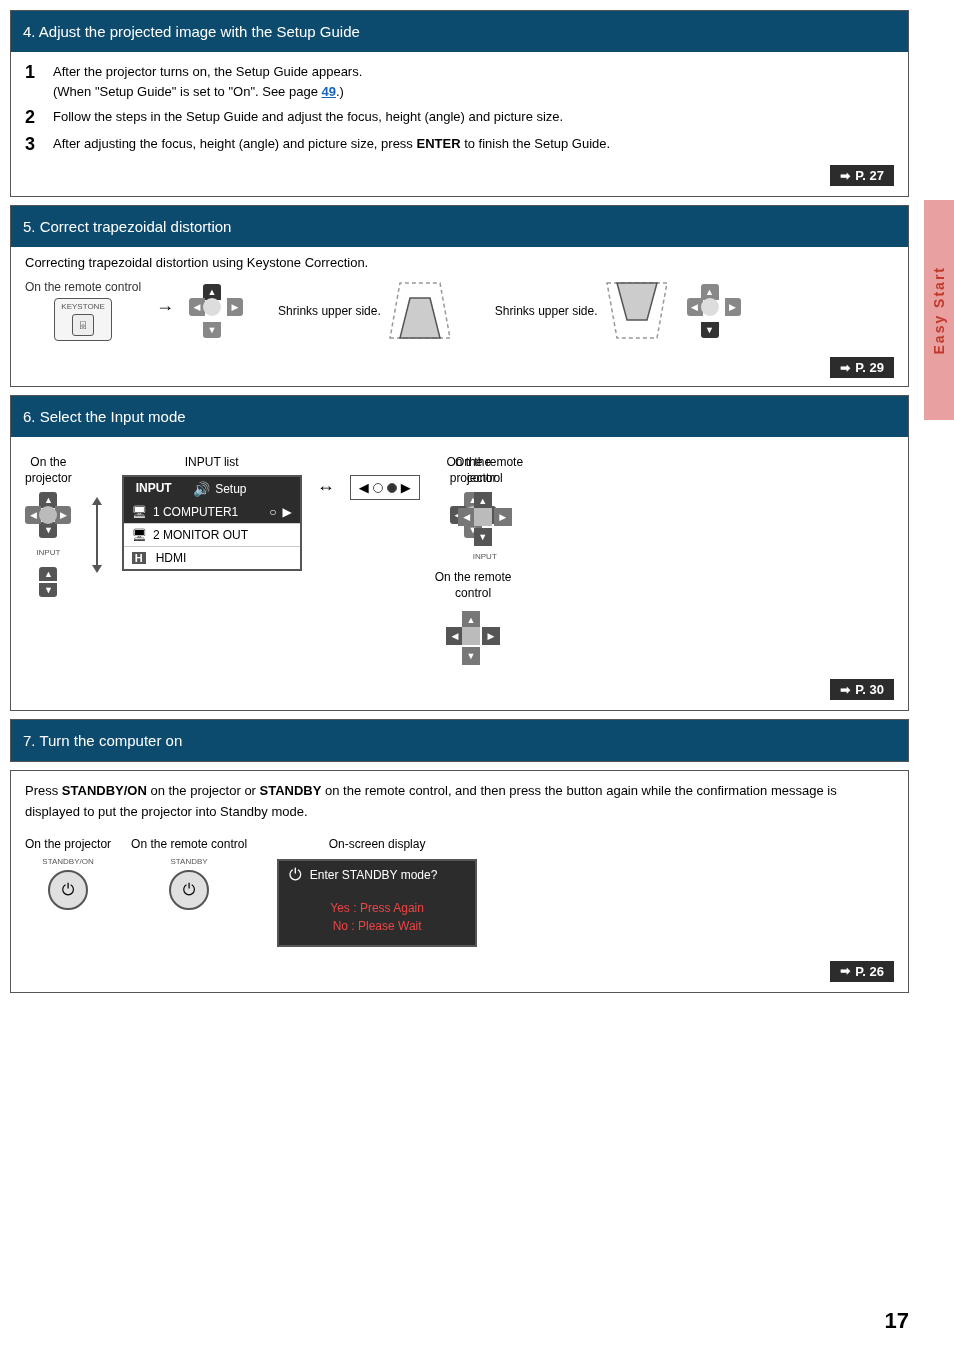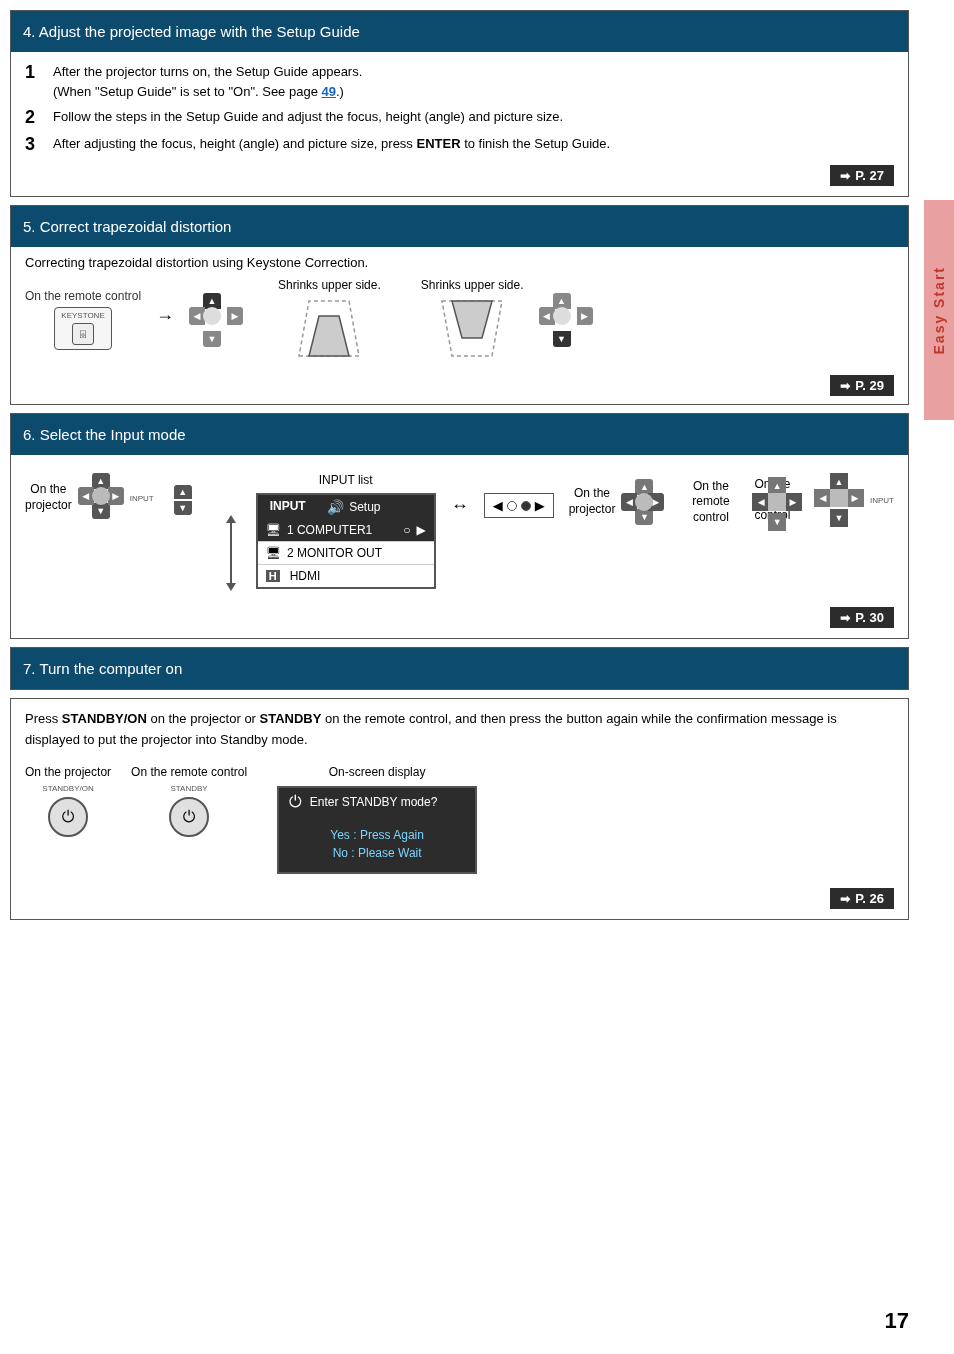--- a/index.html
+++ b/index.html
@@ -140,21 +140,21 @@
       background: #eee;
     }
 
     
     .input-mode-content {
       display: flex;
       gap: 15px;
       align-items: flex-start;
       margin-top: 8px;
     }
-    .input-col { display: flex; flex-direction: row; align-items: center; gap: 6px; }
+    .input-col { display: flex; flex-direction: column; align-items: center; gap: 6px; }
     .col-label { font-size: 12px; text-align: center; line-height: 1.3; }
 
     
     .input-list-box {
       border: 2px solid #555;
       min-width: 180px;
     }
     .input-list-header {
       display: flex;
       background: #2c2c2c;
@@ -208,21 +208,21 @@
       gap: 8px;
       font-size: 12px;
     }
     .osd-body {
       background: #2c2c2c;
       color: #fff;
       padding: 8px 20px;
       font-size: 12px;
       text-align: center;
     }
-    .osd-row { margin: 4px 0; color: #7dd3fc; }
+    .osd-row { margin: 4px 0; color: #ef4444; }
 
     
     .power-btn-round {
       width: 40px;
       height: 40px;
       border-radius: 50%;
       border: 2px solid #555;
       background: #e0e0e0;
       display: flex;
       align-items: center;
@@ -233,21 +233,21 @@
     
     .clearfix::after { content: ""; display: table; clear: both; }
 
     
     .trap-figures {
       display: flex;
       gap: 40px;
       align-items: flex-end;
       margin-left: 20px;
     }
-    .trap-fig { display: flex; flex-direction: column; align-items: center; gap: 4px; }
+    .trap-fig { display: flex; flex-direction: row; align-items: center; gap: 4px; }
     .trap-caption { font-size: 12px; text-align: center; }
 
     .section-body-5 { padding: 8px 14px 8px 14px; }
 
     .ks-row { display: flex; align-items: center; gap: 15px; margin-top: 8px; flex-wrap: wrap; }
     .sd-up, .sd-down, .sd-left, .sd-right, .sd-center {
       position: absolute;
       background: #888;
       display: flex; align-items: center; justify-content: center;
       color: #fff; font-size: 9px;

